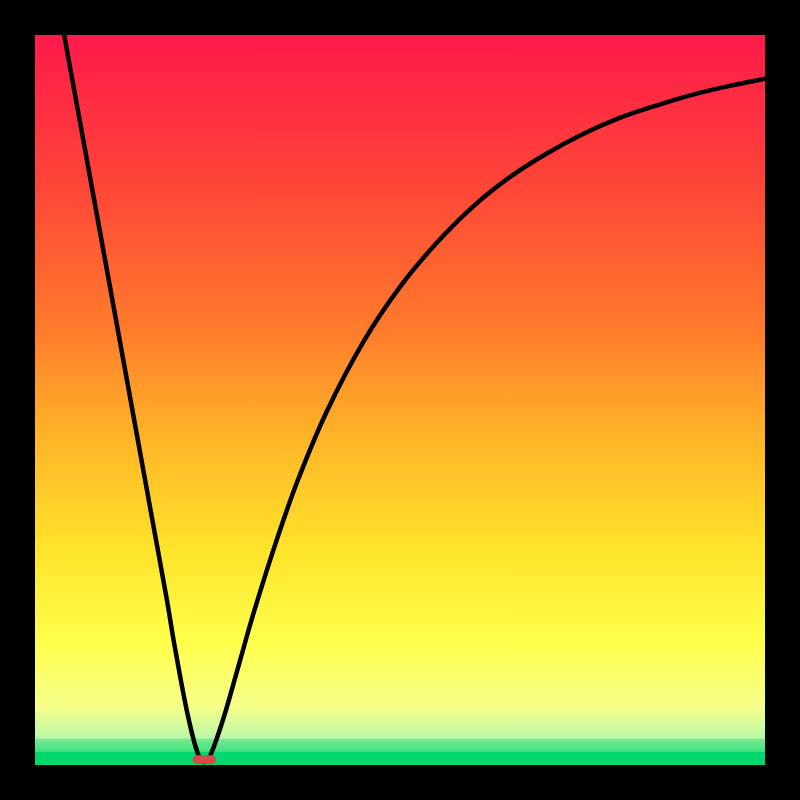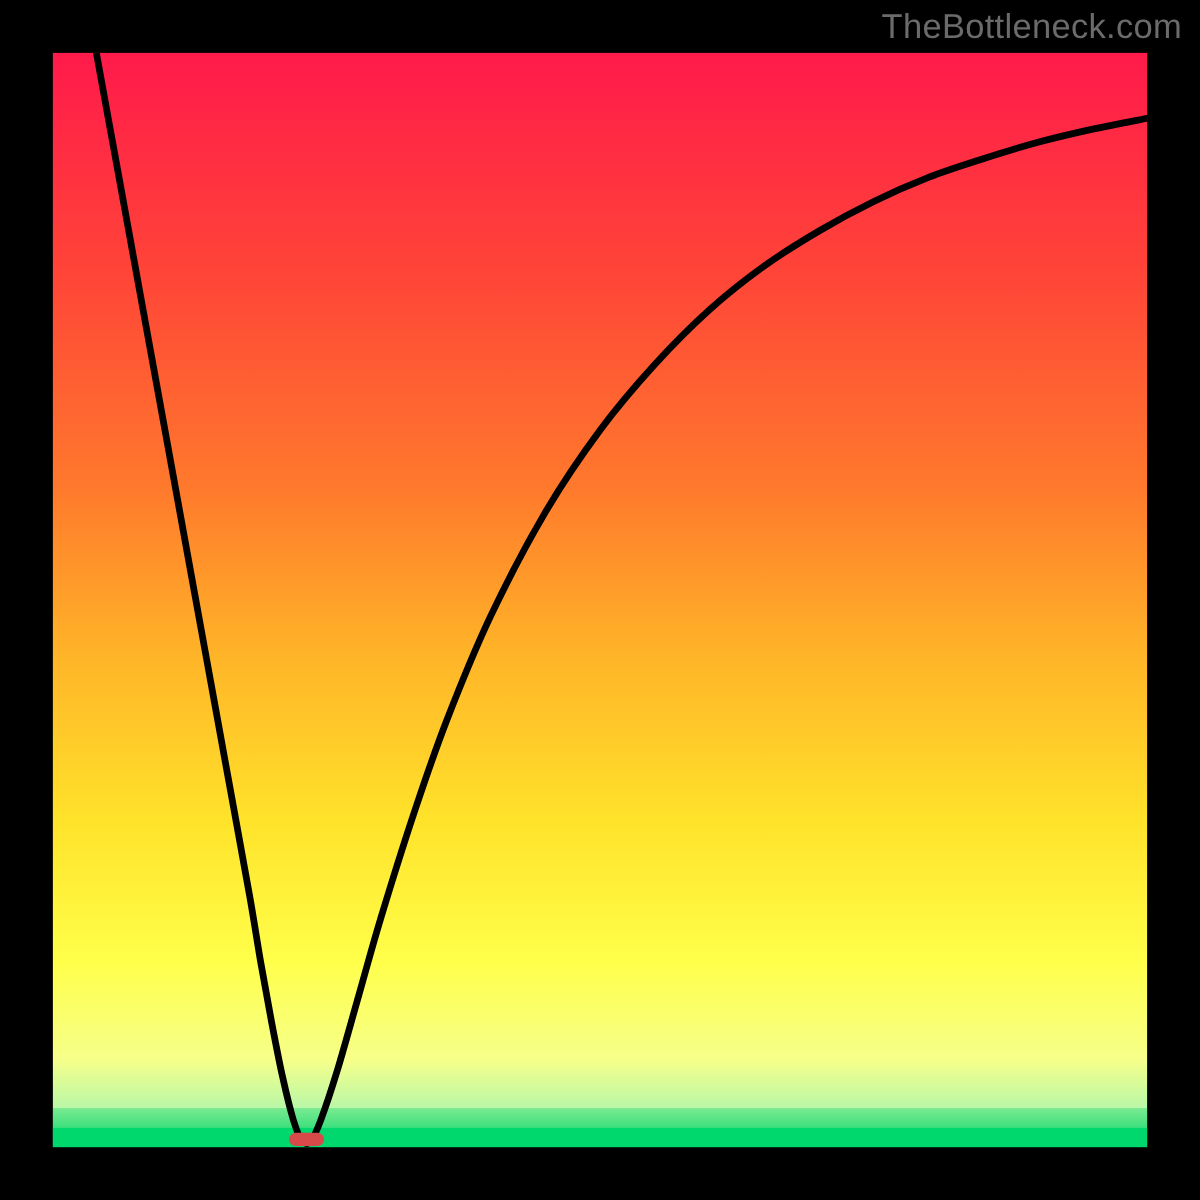--- a/index.html
+++ b/index.html
@@ -50,21 +50,20 @@
     fill: #00d76c;
   }
   .marker {
     fill: #d84a4a;
   }
 </style>
 </head>
 <body>
 
 <div class="frame">
-  <div class="watermark">TheBottleneck.com</div>
 
   <div class="plot-area">
     <svg id="plot-svg" viewBox="0 0 730 730" width="730" height="730">
       <defs>
         <linearGradient id="bg-grad" x1="0" y1="0" x2="0" y2="1">
             <stop offset="0.00%" stop-color="#ff1a4b"></stop>
             <stop offset="20.00%" stop-color="#ff4438"></stop>
             <stop offset="40.00%" stop-color="#ff7a2c"></stop>
             <stop offset="55.00%" stop-color="#ffb428"></stop>
             <stop offset="70.00%" stop-color="#ffe22a"></stop>

